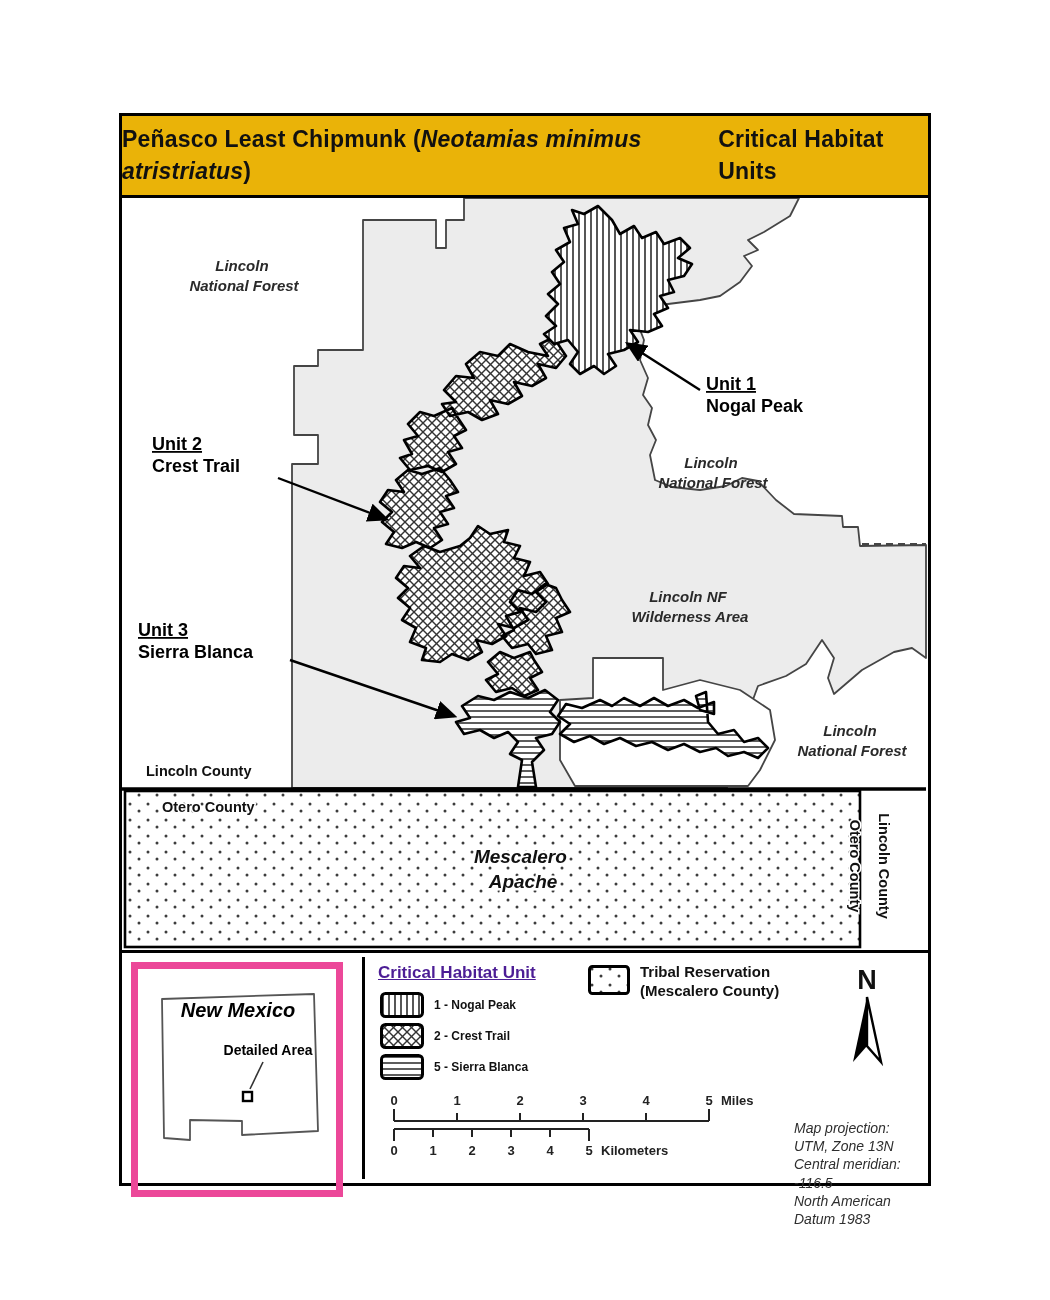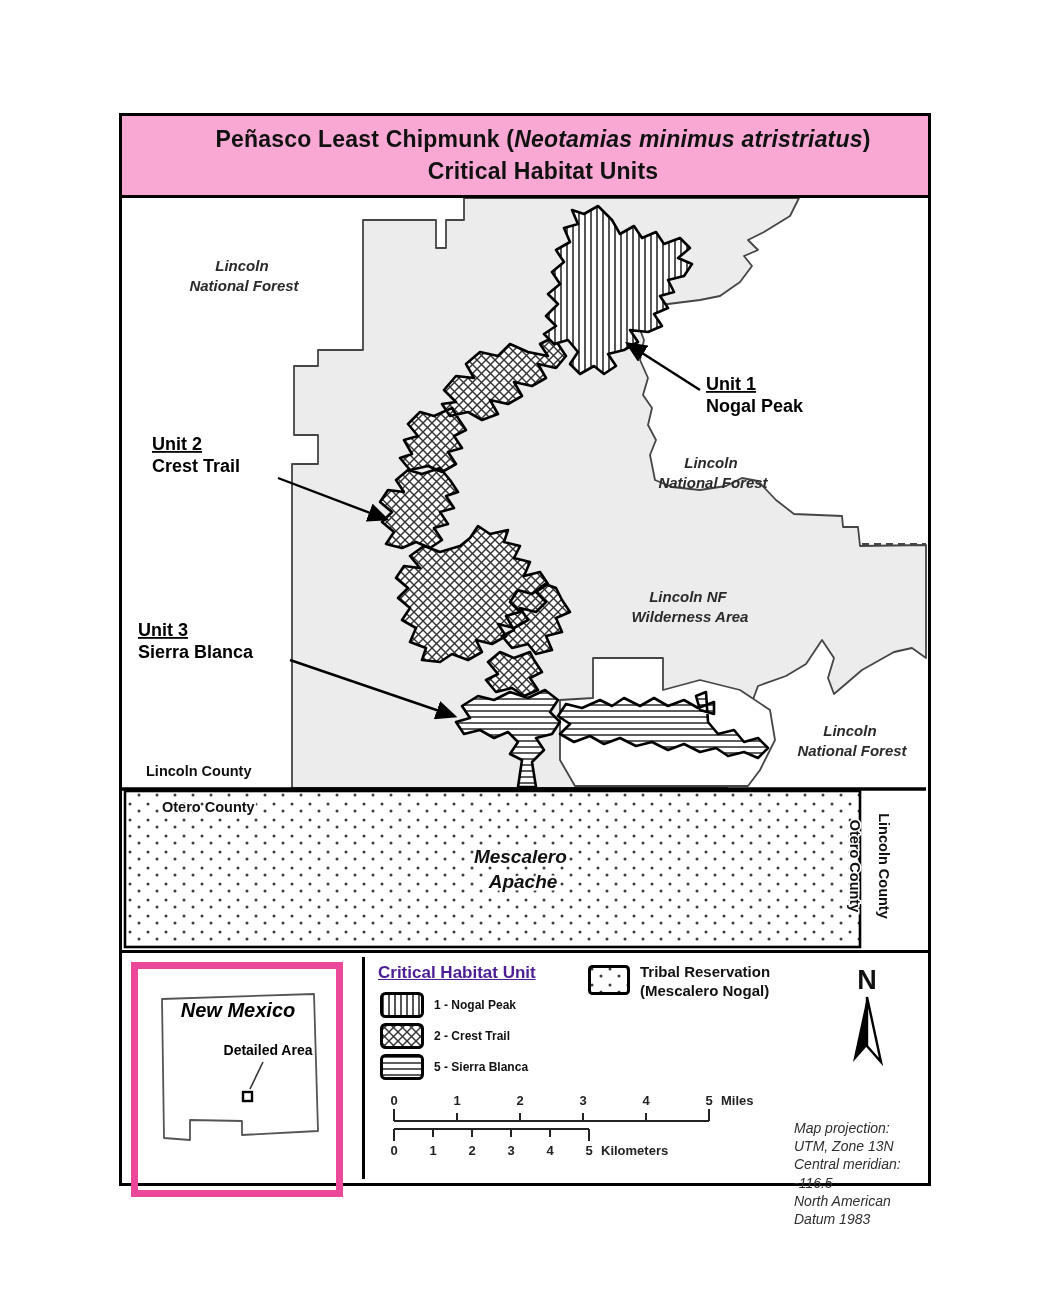--- a/index.html
+++ b/index.html
@@ -1,19 +1,19 @@
 <!DOCTYPE html>
 <html><head>
 <meta charset="utf-8">
 <style>
   html,body{margin:0;padding:0;background:#ffffff;}
   body{font-family:"Liberation Sans",sans-serif;}
   #page{position:relative;width:1050px;height:1300px;background:#ffffff;overflow:hidden;}
   #frame{position:absolute;left:119px;top:113px;width:812px;height:1073px;border:3px solid #000;box-sizing:border-box;background:#fff;}
-  #title-box{position:absolute;left:0;top:0;width:806px;height:82px;border-bottom:3px solid #000;box-sizing:border-box;display:flex;flex-direction:column;align-items:center;justify-content:center;background:#f9a8d4;padding-left:36px;}
+  #title-box{position:absolute;left:0;top:0;width:806px;height:82px;border-bottom:3px solid #000;box-sizing:border-box;display:flex;flex-direction:row;align-items:center;justify-content:center;background:#eab308;}
   .title-line{font-size:23px;font-weight:bold;color:#111;line-height:1.35;letter-spacing:.2px;}
   .map-svg{position:absolute;left:0;top:82px;}
   #bottom-panel{position:absolute;left:0;top:834px;width:806px;height:233px;border-top:3px solid #000;box-sizing:border-box;background:#fff;}
   #inset-box{position:absolute;left:9px;top:9px;width:212px;height:235px;border:7px solid #ec4899;box-sizing:border-box;}
   #panel-divider{position:absolute;left:240px;top:4px;width:3px;height:222px;background:#000;}
   #legend-title{position:absolute;left:256px;top:10px;font-size:17px;font-weight:bold;color:#4c1d95;text-decoration:underline;}
   .legend-row{position:absolute;left:258px;height:28px;display:flex;align-items:center;}
   .legend-row .swatch{width:44px;height:26px;}
   .legend-label{font-size:12px;font-weight:bold;color:#111;margin-left:10px;white-space:nowrap;}
   #tribal-row{position:absolute;left:466px;top:10px;display:flex;align-items:flex-start;}
@@ -183,21 +183,21 @@
         </svg>
         <span class="legend-label">5 - Sierra Blanca</span>
       </div>
 
       <div id="tribal-row">
         <svg class="swatch" viewBox="0 0 42 30">
           <rect x="1.5" y="1.5" width="39" height="27" rx="3" fill="url(#pat-dots)" stroke="#000" stroke-width="3"></rect>
         </svg>
         <div id="tribal-label">
           <div>Tribal Reservation</div>
-          <div>(Mescalero Nogal)</div>
+          <div>(Mescalero County)</div>
         </div>
       </div>
 
       <div id="north">
         <div class="n-letter">N</div>
         <svg width="40" height="74" viewBox="0 0 40 74">
           <polygon points="20,3 6,68 20,52" fill="#000"></polygon>
           <polygon points="20,3 34,68 20,52" fill="#fff" stroke="#000" stroke-width="2.4"></polygon>
         </svg>
       </div>

